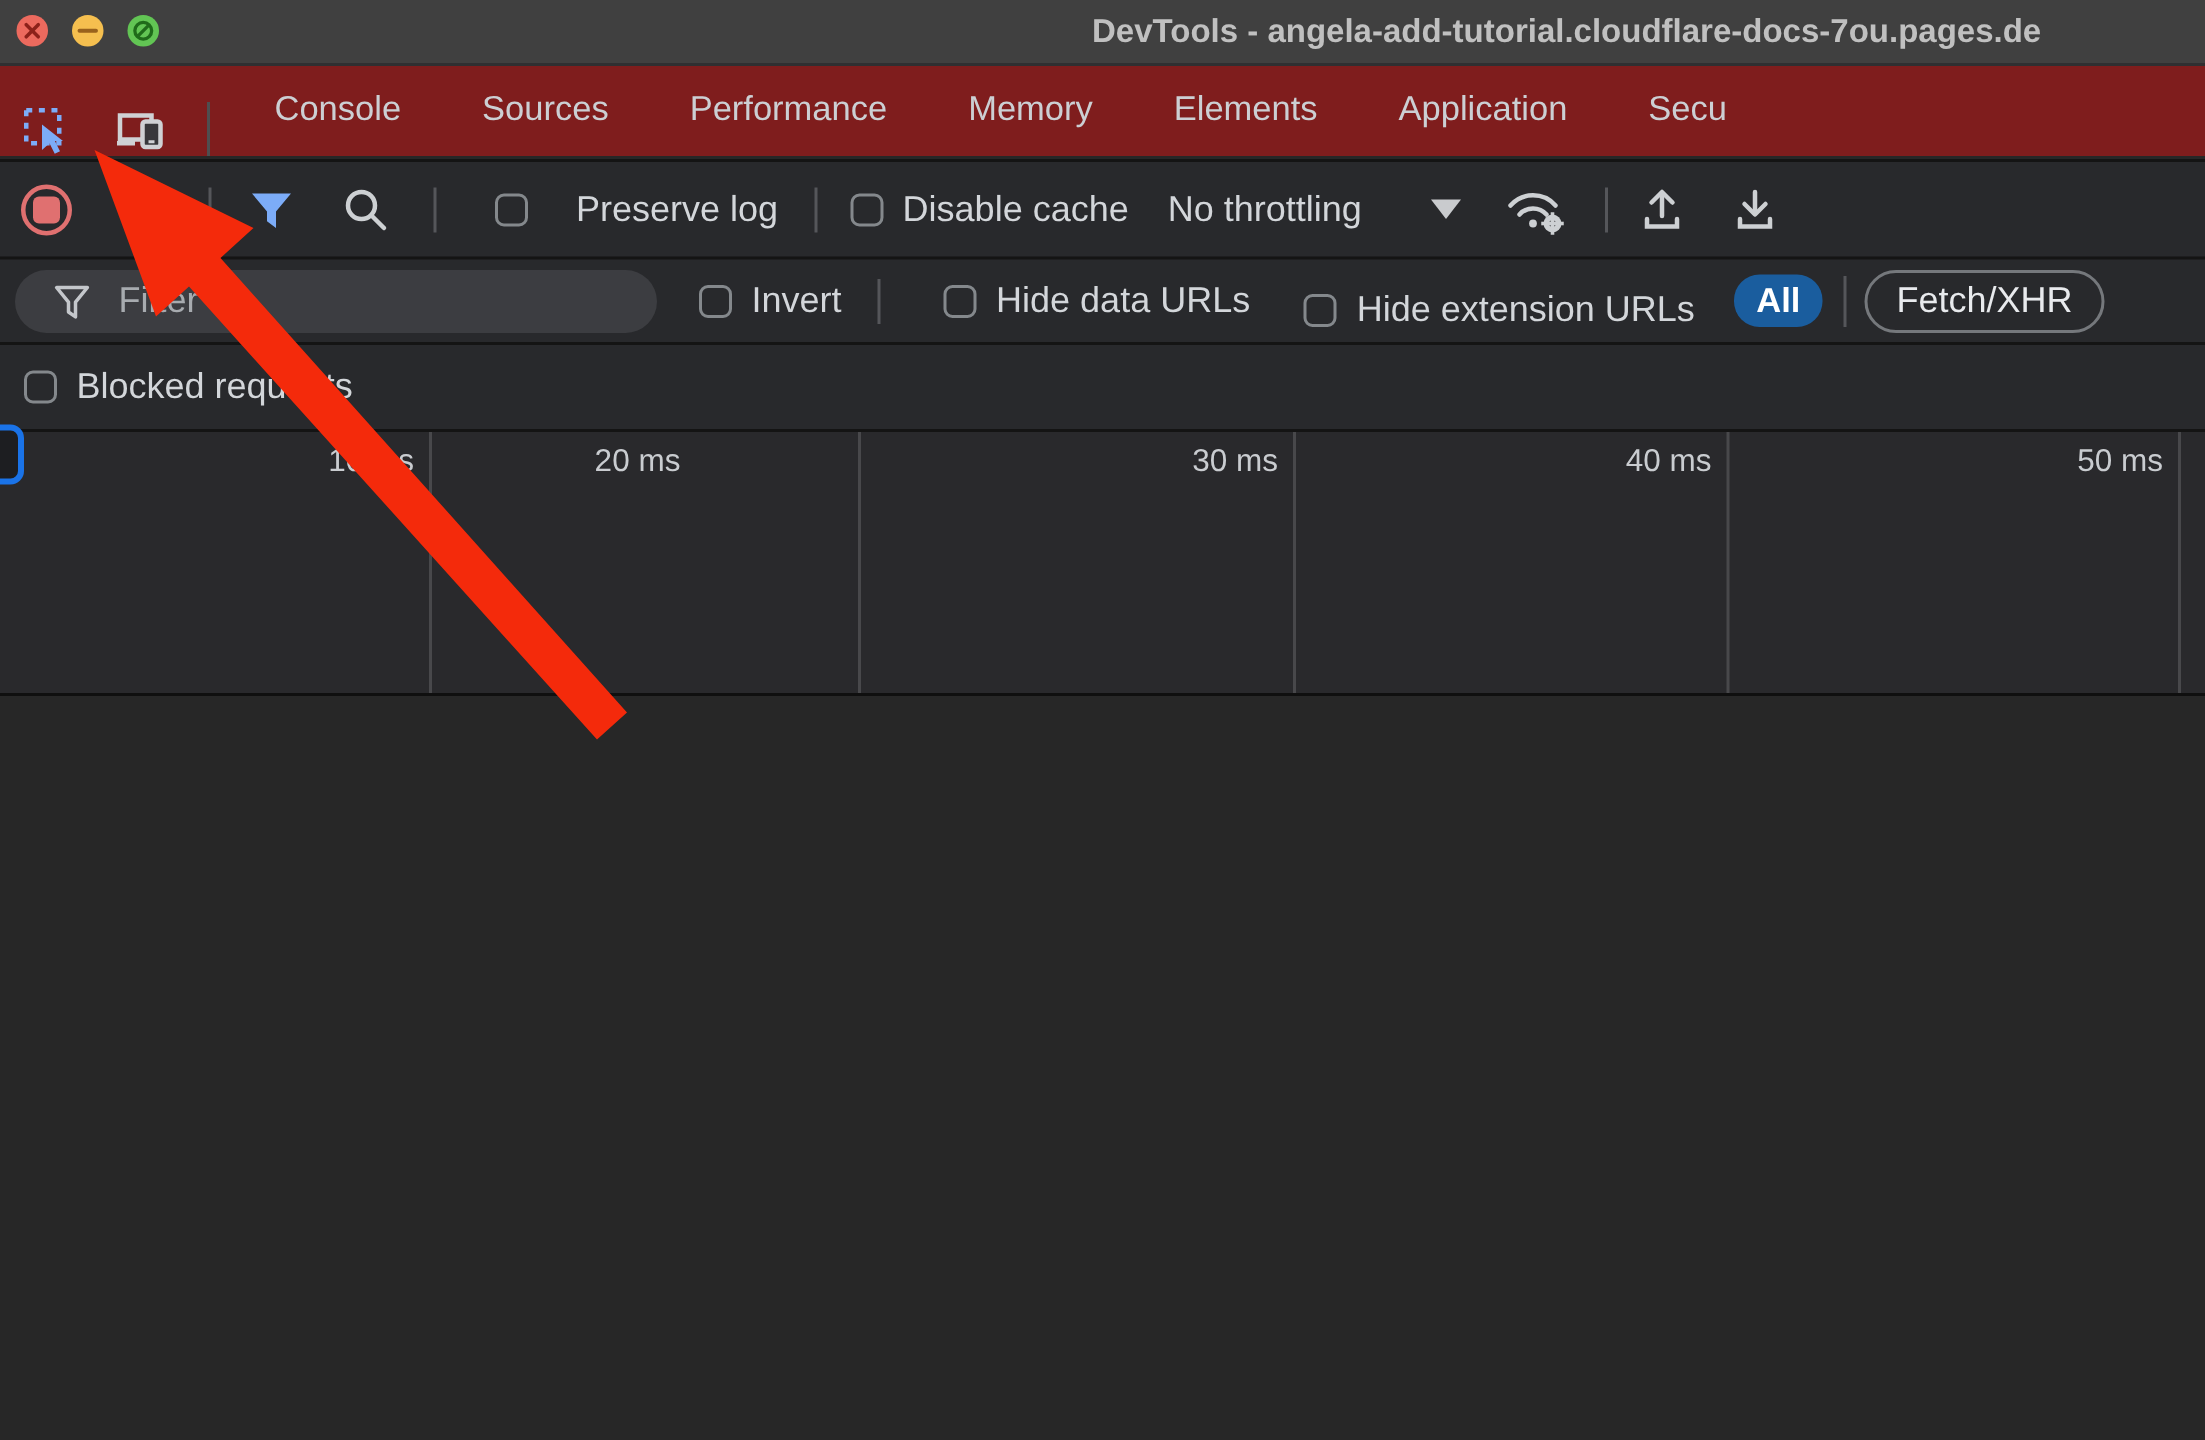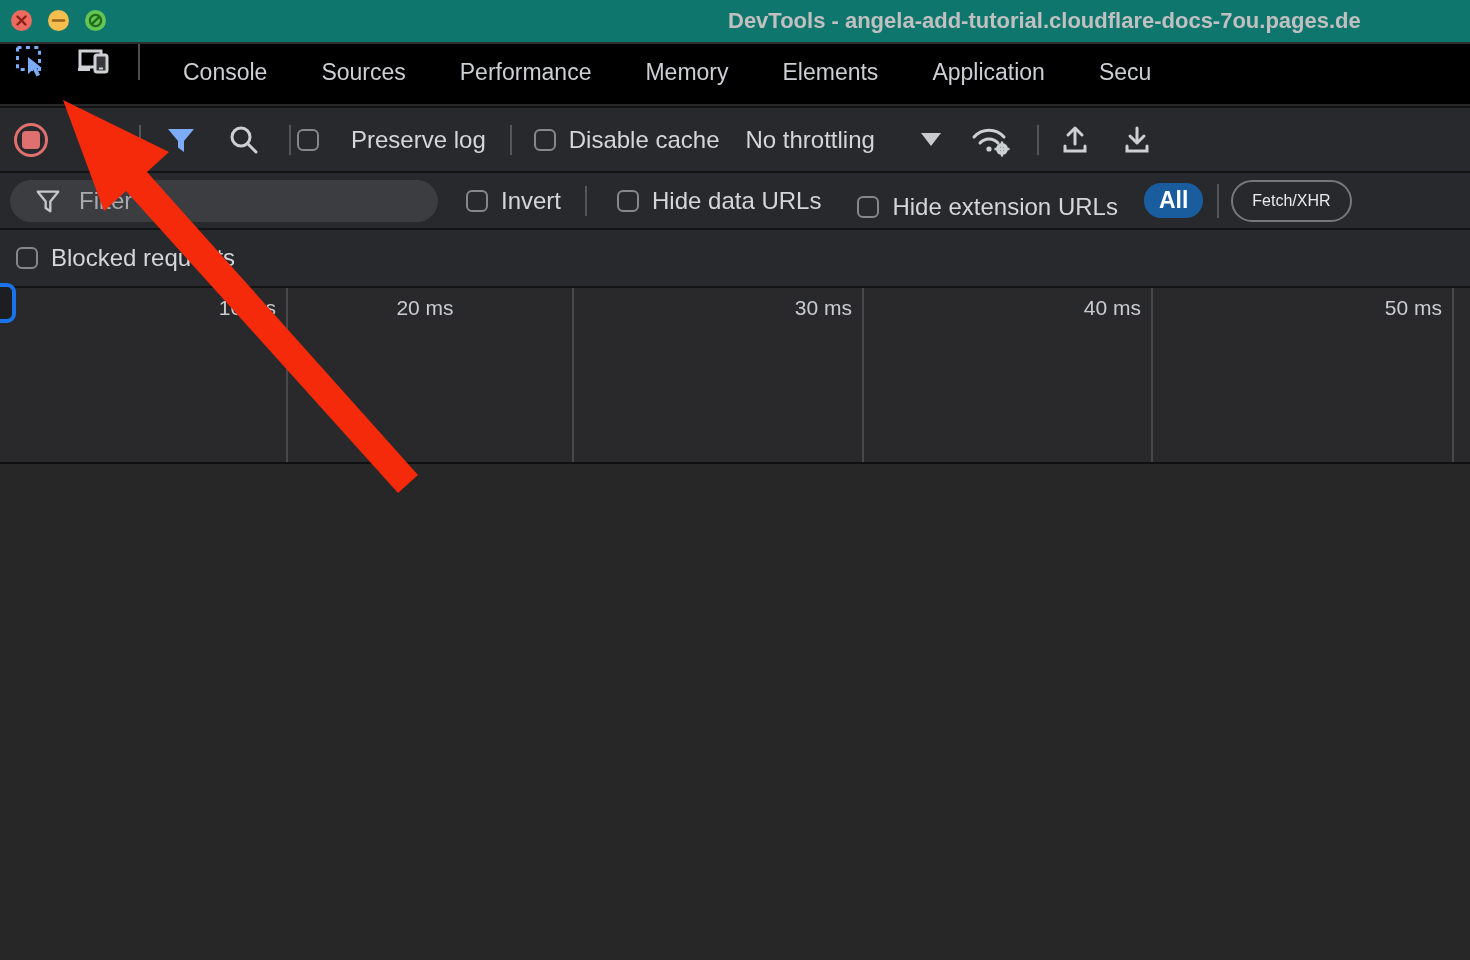--- a/index.html
+++ b/index.html
@@ -5,66 +5,66 @@
   html,body{margin:0;padding:0;}
   body{
     position:relative;
     width:1470px;height:960px;
     overflow:hidden;
     background:#272727;
     font-family:"Liberation Sans", sans-serif;
     -webkit-font-smoothing:antialiased;
   }
   
-  .titlebar{position:absolute;top:0;left:0;right:0;height:42px;background:#0f766e;}
+  .titlebar{position:absolute;top:0;left:0;right:0;height:42px;background:#404040;}
   .lights{position:absolute;top:10px;left:11px;display:flex;gap:16px;}
   .light{width:21px;height:21px;border-radius:50%;display:flex;align-items:center;justify-content:center;}
   .light.close{background:#ec6a5e;}
   .light.min{background:#f5bf4f;}
   .light.zoom{background:#62c554;}
   .window-title{position:absolute;left:728px;top:8px;font-size:22px;font-weight:bold;color:#c0c0c0;white-space:nowrap;}
   
-  .tabbar{position:absolute;top:42px;left:0;right:0;height:62px;background:#000000;border-top:2px solid #2f2f31;display:flex;align-items:flex-start;box-sizing:border-box;}
+  .tabbar{position:absolute;top:42px;left:0;right:0;height:62px;background:#7f1d1d;border-top:2px solid #2f2f31;display:flex;align-items:flex-end;box-sizing:border-box;}
   .icon-btn{display:flex;align-items:center;justify-content:center;background:none;border:none;padding:0;}
   .inspect-btn{margin-left:14px;}
   .device-btn{margin-left:28px;}
   .vsep-tab{width:2px;height:36px;background:#4e4e50;margin-left:26px;}
   .tabs{display:flex;height:100%;margin-left:16px;}
   .tab{padding:0 27px;display:flex;align-items:center;font-size:23px;color:#cccfd3;border-bottom:4px solid transparent;box-sizing:border-box;white-space:nowrap;background:none;border-top:none;border-left:none;border-right:none;}
   .tab.active{color:#7cacf8;border-bottom-color:#5c9cf5;}
   
   .toolbar{position:absolute;top:106px;left:0;right:0;height:65px;background:#28292c;border-top:2px solid #141414;display:flex;align-items:center;box-sizing:border-box;}
   .record-btn{width:34px;height:34px;border:3px solid #e07070;border-radius:50%;margin-left:14px;position:relative;box-sizing:border-box;background:none;padding:0;}
   .record-btn::after{content:"";position:absolute;inset:5px;background:#e07070;border-radius:4px;}
   .clear-btn{margin-left:31px;}
   .vsep{width:2px;height:30px;background:#55565a;}
   .sep-a{margin-left:26px;} .sep-b{margin-left:28px;} .sep-c{margin-left:24px;}
   .funnel-btn{margin-left:23px;}
   .search-btn{margin-left:29px;}
   .check-group{display:flex;align-items:center;gap:13px;font-size:24px;color:#d3d6da;background:none;border:none;padding:0;white-space:nowrap;}
   .checkbox{width:22px;height:22px;border:2.5px solid #84888c;border-radius:6px;box-sizing:border-box;background:transparent;flex:0 0 auto;}
-  .g-preserve{margin-left:6px;gap:32px;}
+  .g-preserve{margin-left:39px;gap:32px;}
   .g-disable{margin-left:22px;}
   .throttle-btn{display:flex;align-items:center;background:none;border:none;padding:0;margin-left:26px;}
   .throttle-label{font-size:24px;color:#d3d6da;white-space:nowrap;}
   .caret{width:0;height:0;border-left:10px solid transparent;border-right:10px solid transparent;border-top:13px solid #c9cbce;margin-left:46px;}
   .netcond-btn{margin-left:28px;}
   .import-btn{margin-left:18px;}
   .export-btn{margin-left:26px;}
   
   .filterbar{position:absolute;top:171px;left:0;right:0;height:57px;background:#28292c;border-top:2px solid #141414;display:flex;align-items:center;box-sizing:border-box;}
   .filter-pill{margin-left:10px;width:428px;height:42px;background:#3c3d41;border-radius:21px;display:flex;align-items:center;padding-left:24px;box-sizing:border-box;gap:15px;flex:0 0 auto;}
   .filter-input{background:transparent;border:none;outline:none;color:#e8eaed;font-size:24px;width:300px;font-family:"Liberation Sans",sans-serif;}
   .filter-input::placeholder{color:#a7abaf;}
   .g-invert{margin-left:28px;}
-  .g-hidedata{margin-left:30px;}
+  .g-hidedata{margin-left:42px;}
   .g-hideext{margin-left:36px;margin-top:13px;}
   .all-pill{margin-left:26px;background:#1a5d9e;color:#fff;font-weight:bold;font-size:23px;height:35px;padding:12px 15px;border:none;border-radius:17px;display:flex;align-items:center;}
   .sep-all{margin-left:14px;height:34px;}
-  .fetchxhr-btn{margin-left:12px;border:2.5px solid #75787c;border-radius:21px;height:42px;padding:0 19px;font-size:16px;color:#e8eaed;background:none;display:flex;align-items:center;white-space:nowrap;box-sizing:border-box;}
+  .fetchxhr-btn{margin-left:12px;border:2.5px solid #75787c;border-radius:21px;height:42px;padding:0 19px;font-size:24px;color:#e8eaed;background:none;display:flex;align-items:center;white-space:nowrap;box-sizing:border-box;}
   
   .row3{position:absolute;top:228px;left:0;right:0;height:58px;background:#28292c;border-top:2px solid #141414;display:flex;align-items:center;box-sizing:border-box;}
   .g-blocked{margin-left:16px;}
   .g-3rd{margin-left:37px;}
   
   .timeline{position:absolute;top:286px;left:0;right:0;height:178px;background:#29292c;border-top:2px solid #141414;border-bottom:2px solid #0f0f0f;display:flex;box-sizing:border-box;}
   .tl-col{border-right:2px solid #48484b;text-align:right;padding:8px 10px 0 0;font-size:21px;color:#c9ccd0;box-sizing:border-box;flex:0 0 auto;}
   .tl-col.c1{width:288px;} .tl-col.c2{width:286px;text-align:center;} .tl-col.c3{width:290px;padding-left:42px;} .tl-col.c4{width:289px;text-align:right;} .tl-col.c5{width:301px;}
   .tl-col.rest{flex:1 1 auto;border-right:none;}
   .blue-handle{position:absolute;left:-12px;top:283px;width:28px;height:40px;border:4px solid #1a73e8;border-radius:9px;background:#1d1e21;z-index:5;box-sizing:border-box;}

